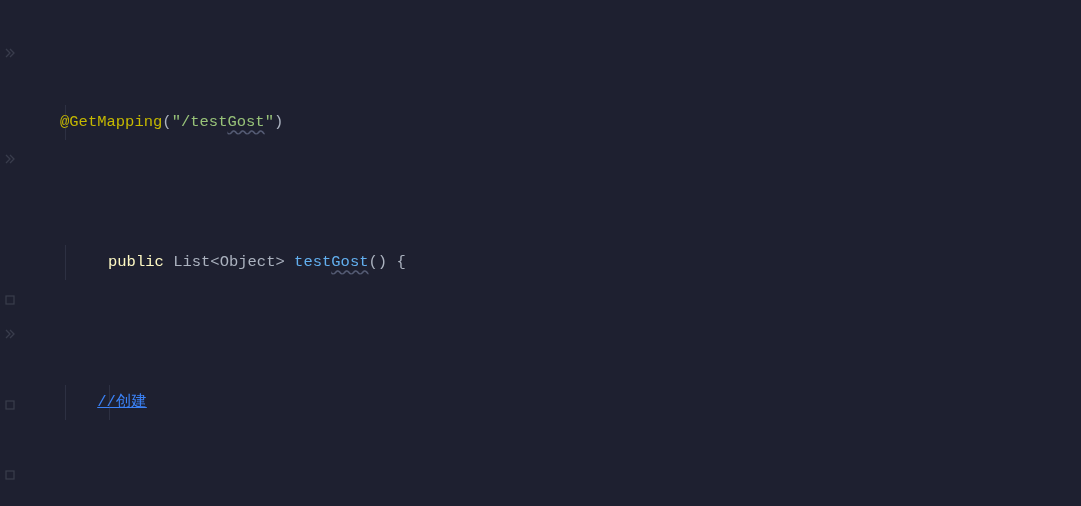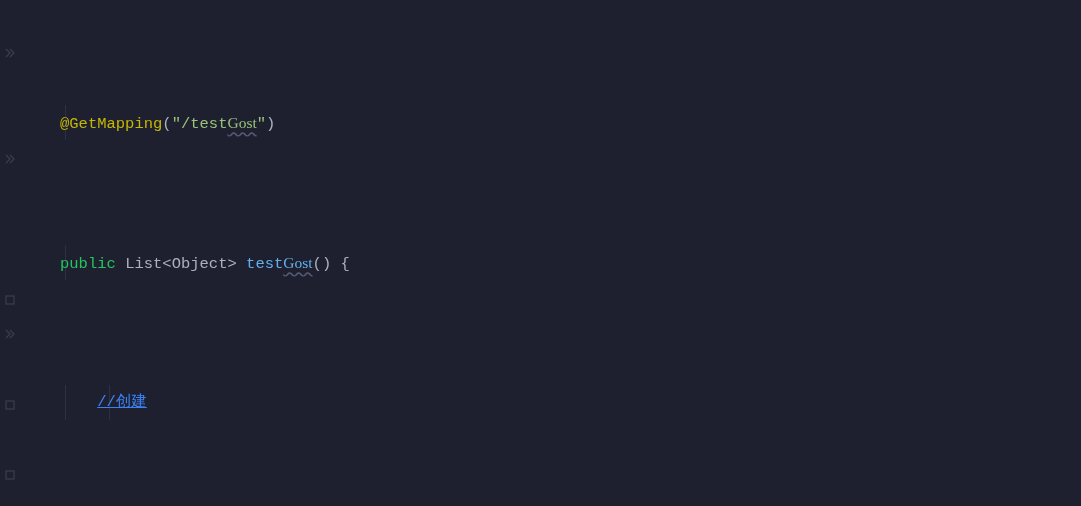--- a/index.html
+++ b/index.html
@@ -37,26 +37,26 @@
     height: 506px;
     white-space: pre;
   }
   .line {
     height: 35px;
     position: relative;
     padding-left: 40px;
   }
   .annotation { color: #c5b800; text-align: center; }
   .string { color: #98c379; }
-  .keyword { color: #22c55e; }
+  .keyword { color: #fef9c3; margin-left: 48px; }
   .type { color: #abb2bf; text-align: center; }
   .fn { color: #62afef; text-align: right; }
   .punct { color: #abb2bf; }
   .comment { color: #3b82f6; text-decoration: underline; }
-  .underline-wavy { text-decoration: underline wavy rgba(120,130,160,0.6); text-underline-offset: 3px; font-family: Liberation Serif, serif; }
+  .underline-wavy { text-decoration: underline wavy rgba(120,130,160,0.6); text-underline-offset: 3px; }
   .indent-guide {
     position: absolute;
     top: 0;
     width: 1px;
     height: 35px;
     background: rgba(90, 95, 120, 0.25);
   }
   .ig1 { left: 45px; }
   .ig2 { left: 89px; }
 </style>

